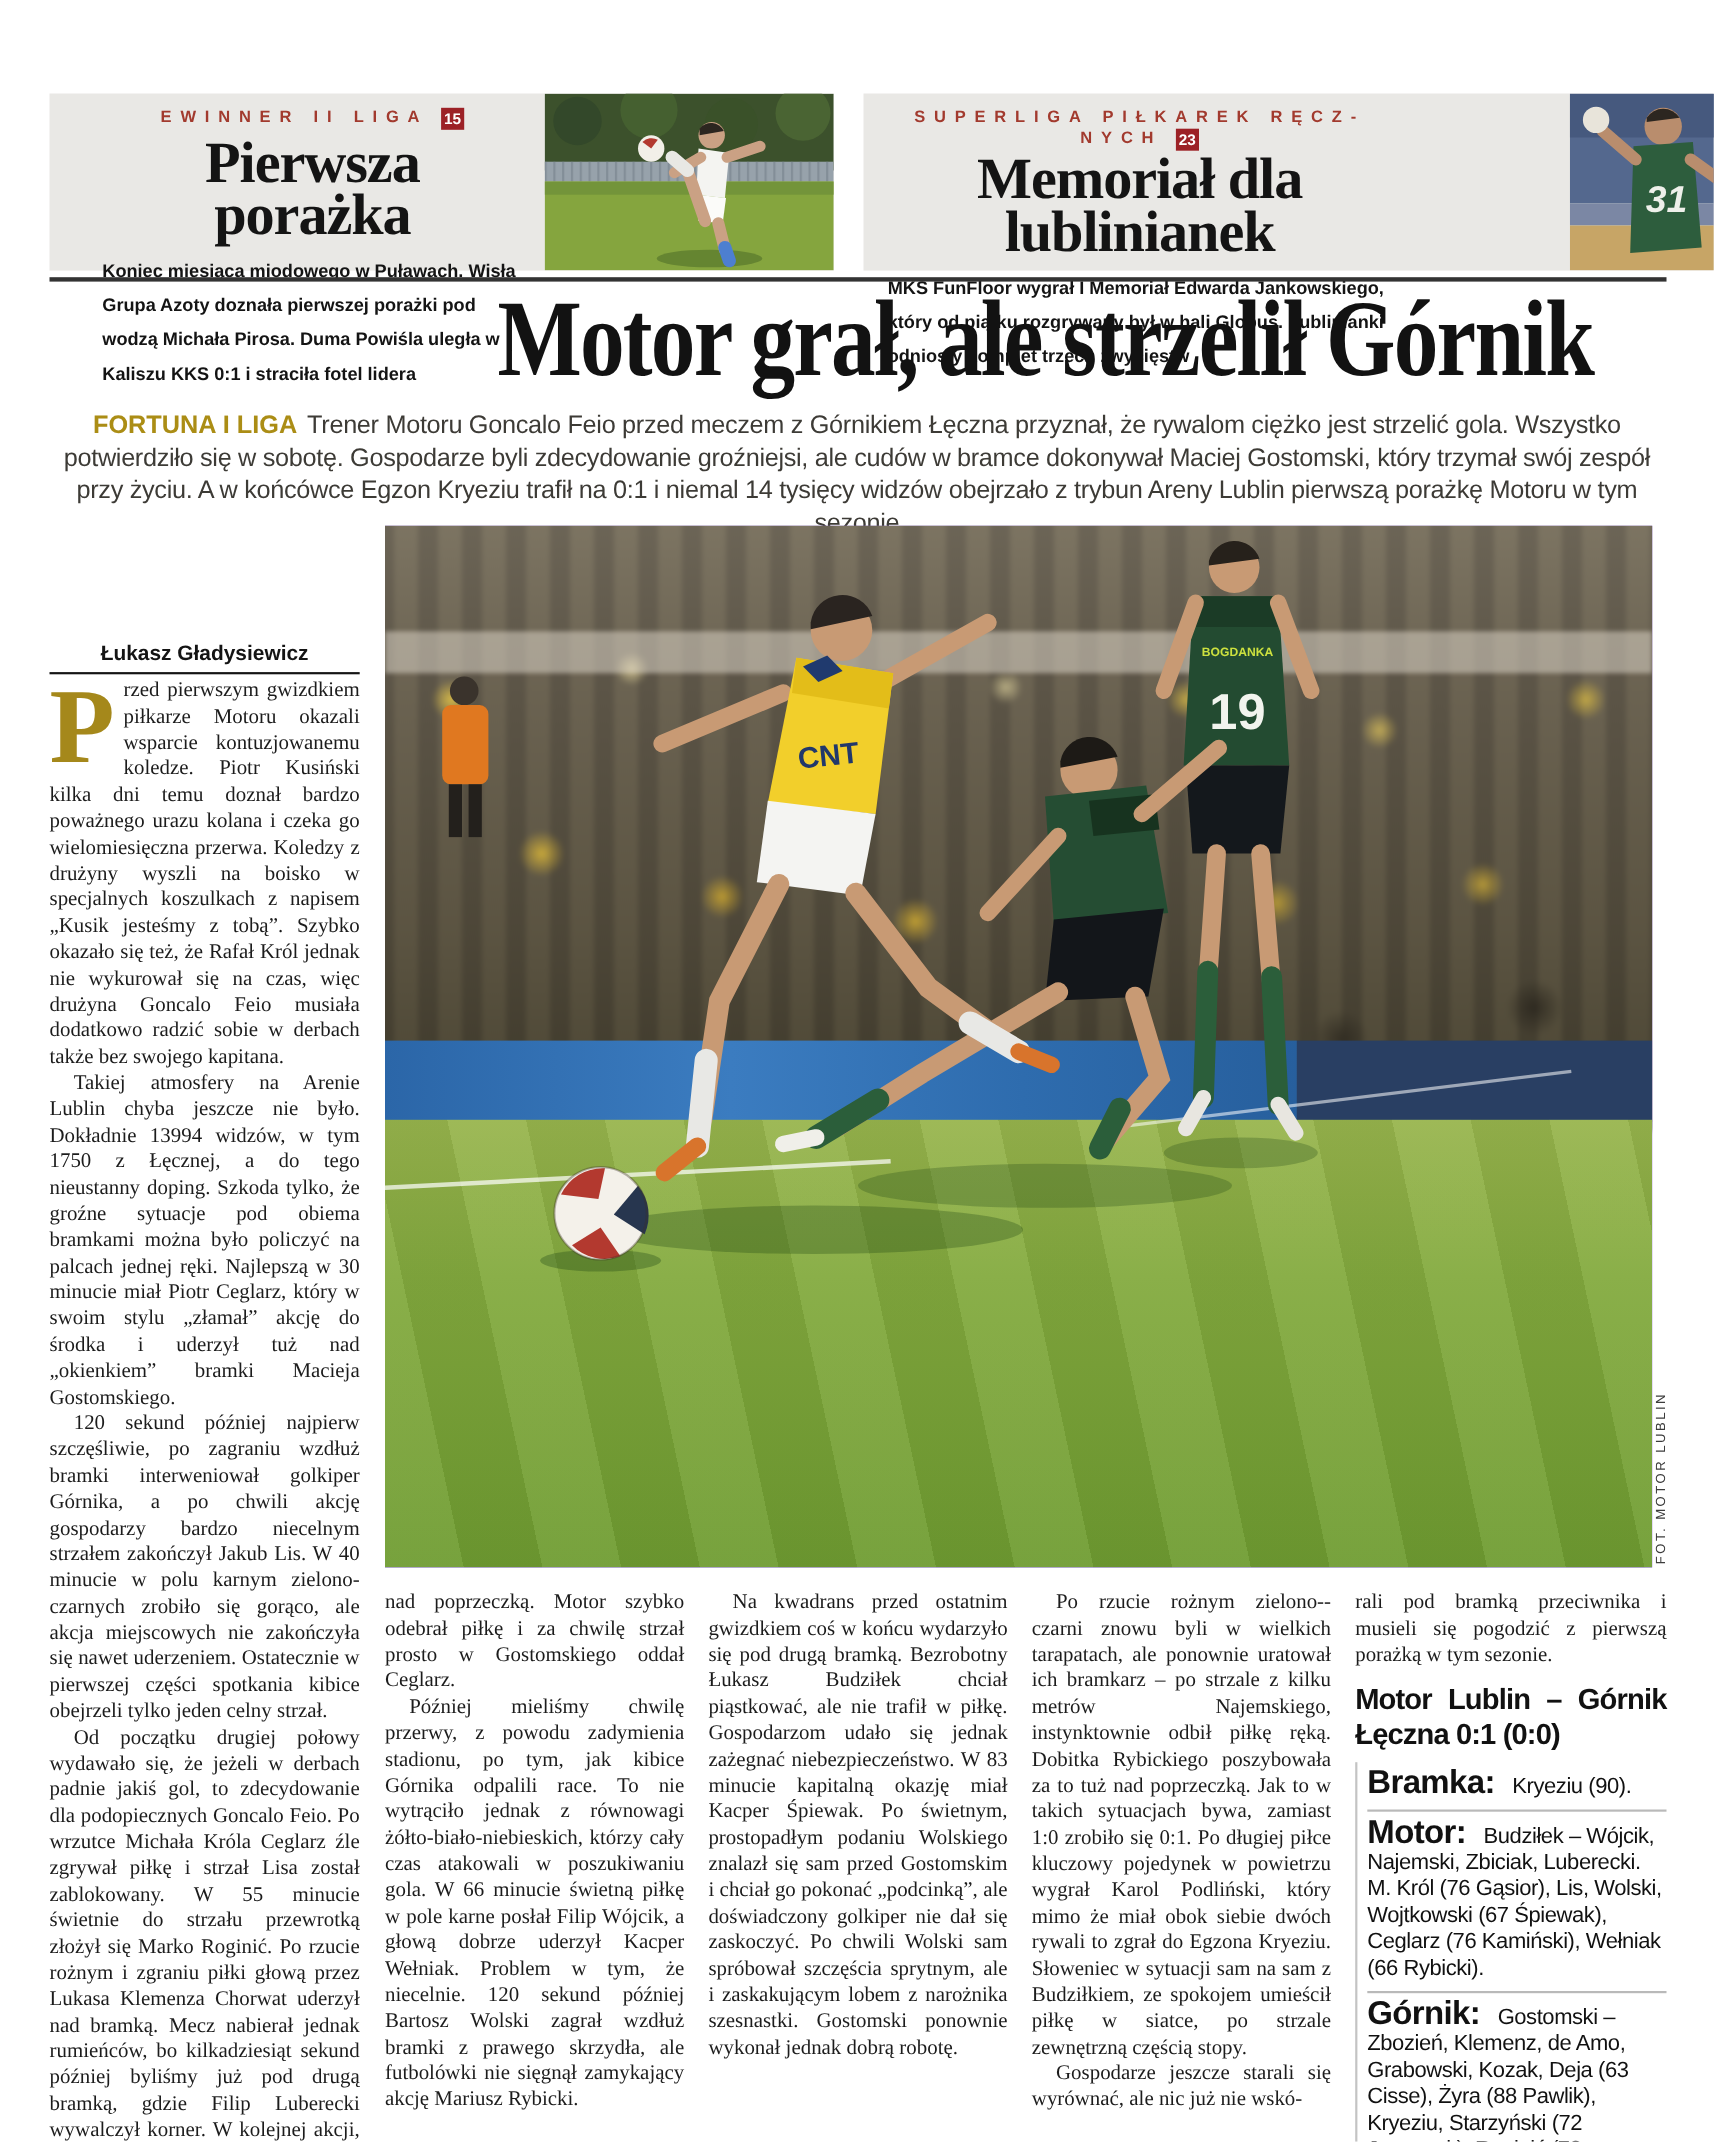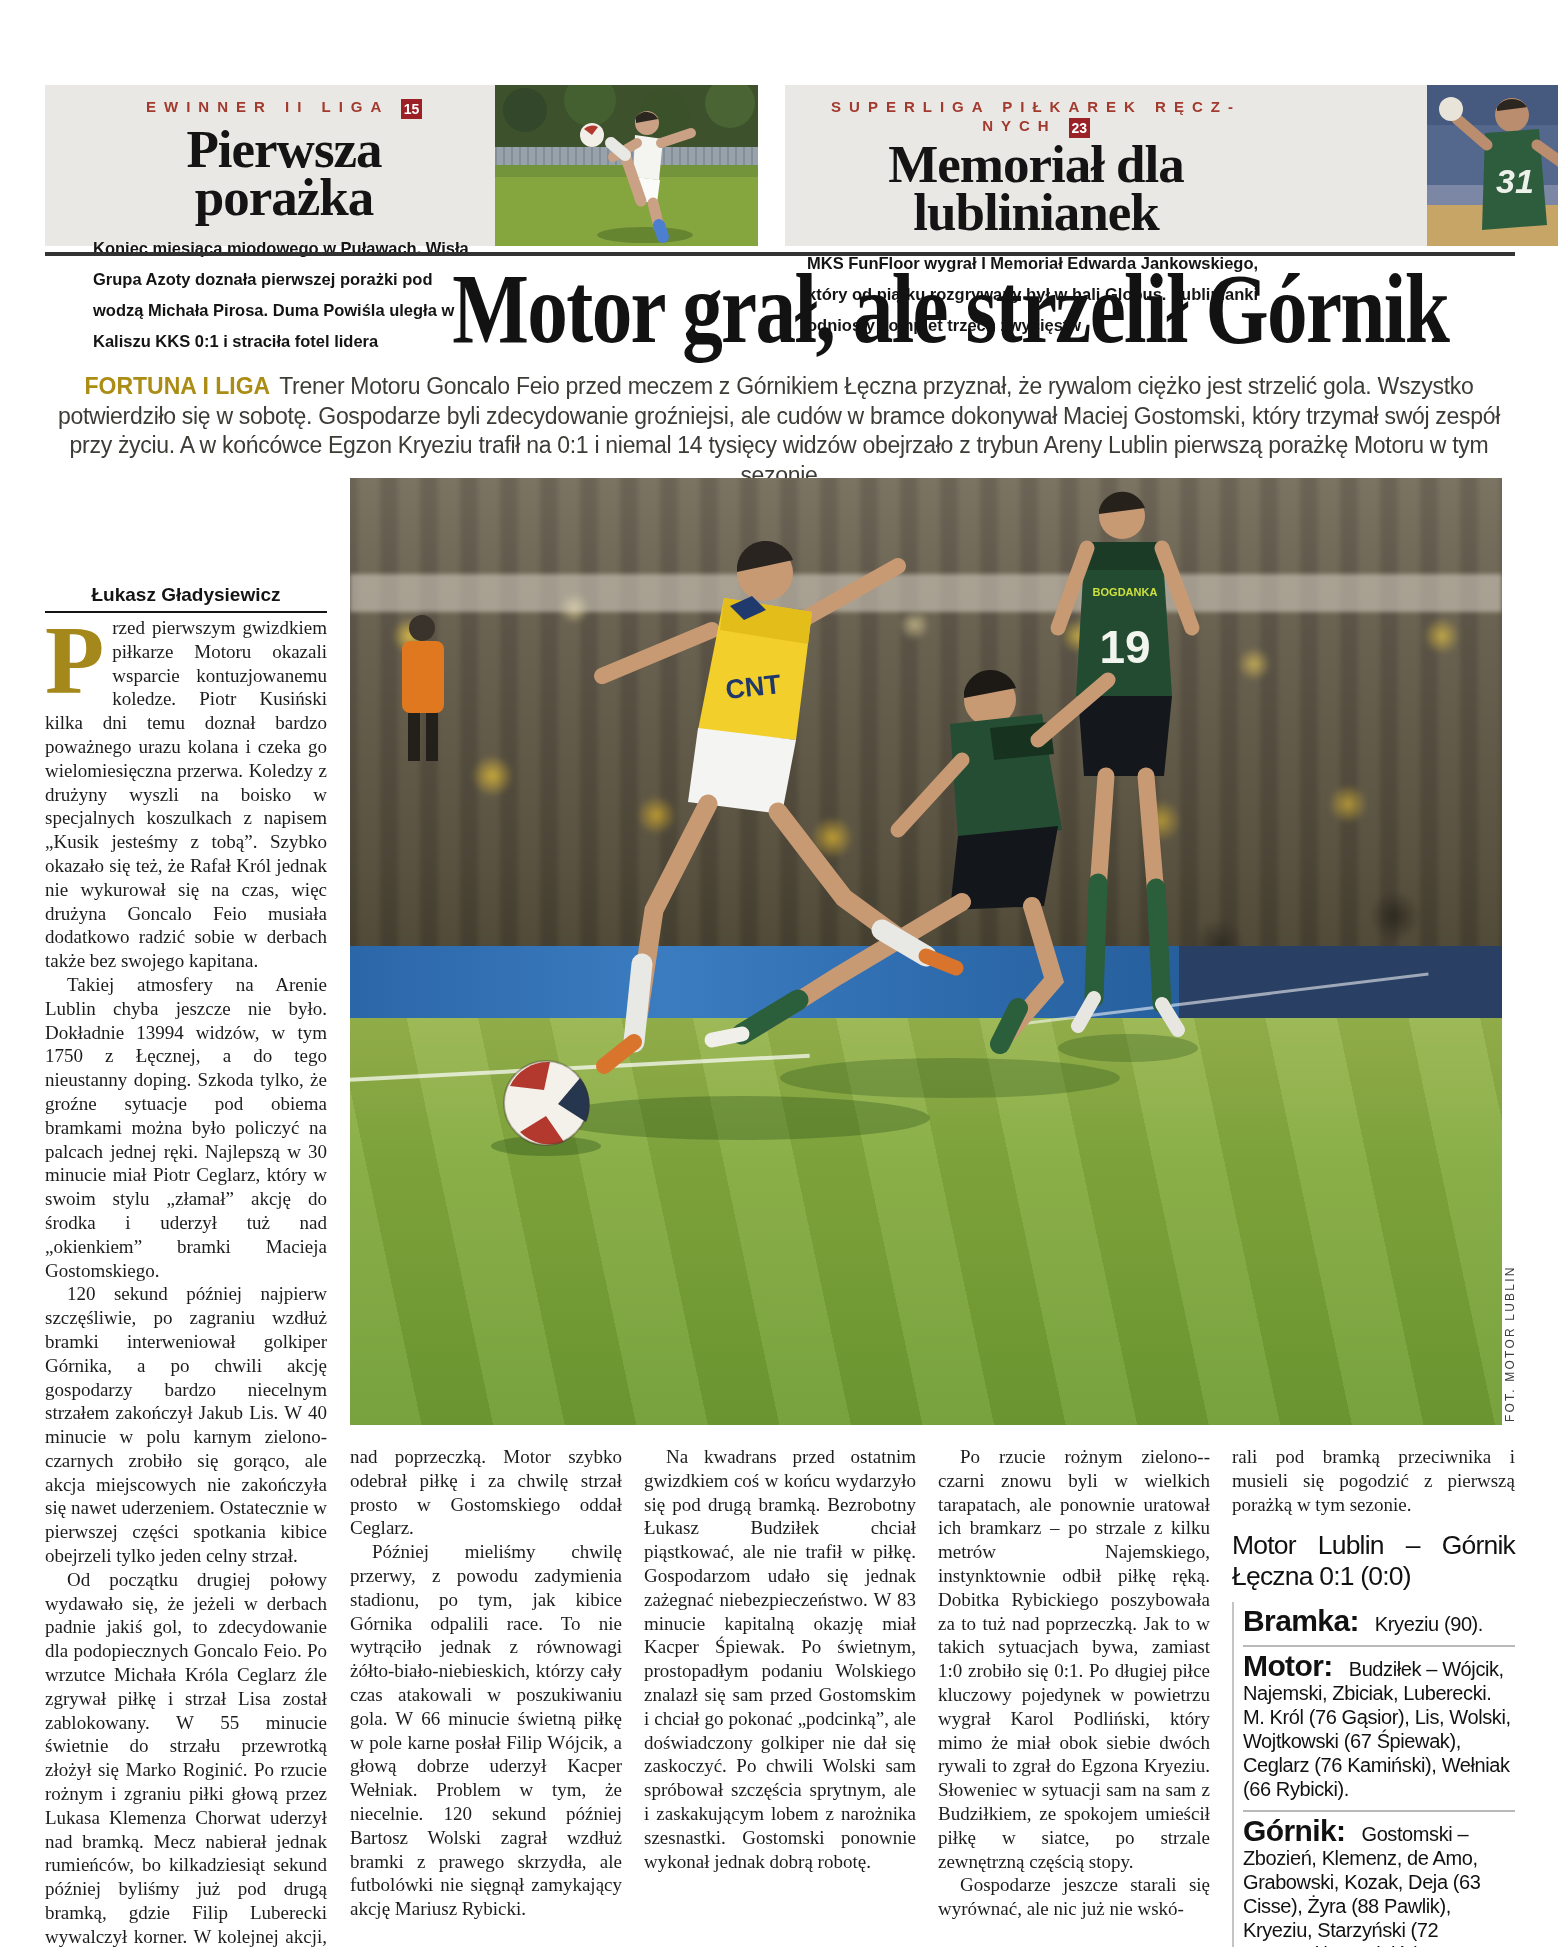--- a/index.html
+++ b/index.html
@@ -44,21 +44,21 @@
   .col1 { left:45px;  top:616px;  width:282px; }
   .col2 { left:350px; top:1445px; width:272px; }
   .col3 { left:644px; top:1445px; width:272px; }
   .col4 { left:938px; top:1445px; width:272px; }
   .col5 { left:1232px; top:1445px; width:283px; font-family:"Liberation Serif", serif; }
   .dropcap { float:left; font-family:"Liberation Serif", serif; font-weight:bold; color:#a5881b;
              font-size:97px; line-height:78px; padding:6px 8px 0 0; }
 
   
   .matchbox { margin-top:14px; font-family:"Liberation Sans", sans-serif; }
-  .match-title { font-weight:normal; font-size:26.5px; line-height:31px; letter-spacing:-0.8px; color:#111; }
+  .match-title { font-weight:bold; font-size:26.5px; line-height:31px; letter-spacing:-0.8px; color:#111; }
   .match-rows { margin-top:10px; border-left:2px solid #c4c4c4; padding-left:9px; }
   .mrow { border-bottom:2px solid #b9b9b9; padding:7px 0 9px; font-size:20px; line-height:24px; color:#111;
           letter-spacing:-0.4px; text-align:left; }
   .mlbl { font-weight:bold; font-size:30px; margin-right:16px; letter-spacing:-0.6px; }
 
   
   .photo { position:absolute; left:350px; top:478px; width:1152px; height:947px; overflow:hidden; background:#8b5cf6; }
   .ph-crowd { position:absolute; left:-10px; top:-10px; right:-10px; height:560px;
     background:
       radial-gradient(circle 26px at 6% 30%,  rgba(233,200,70,.85), transparent 70%),

